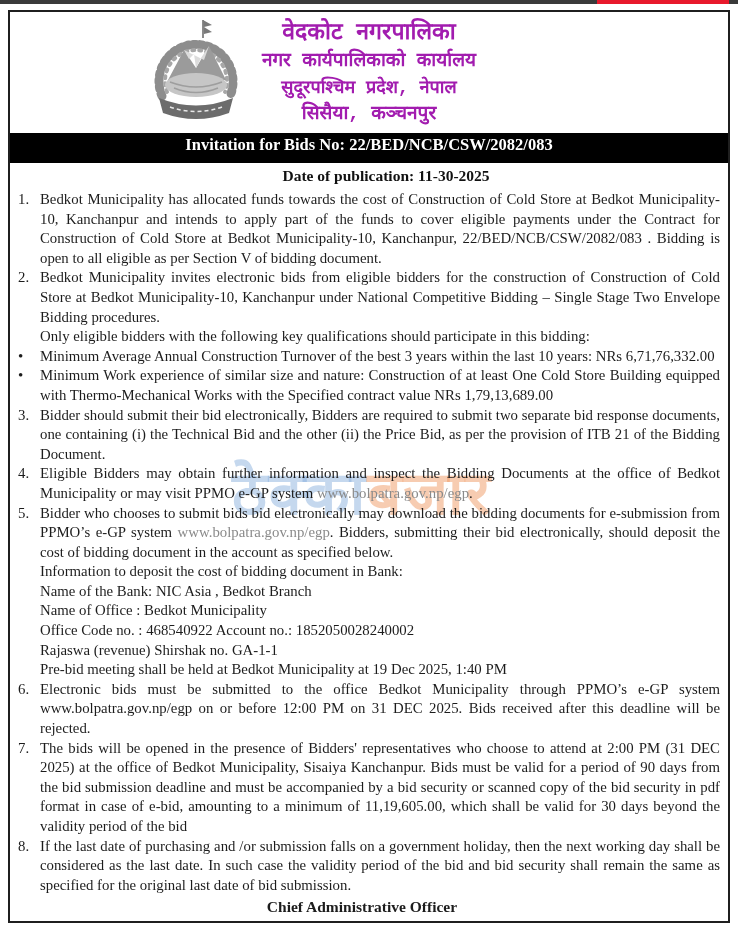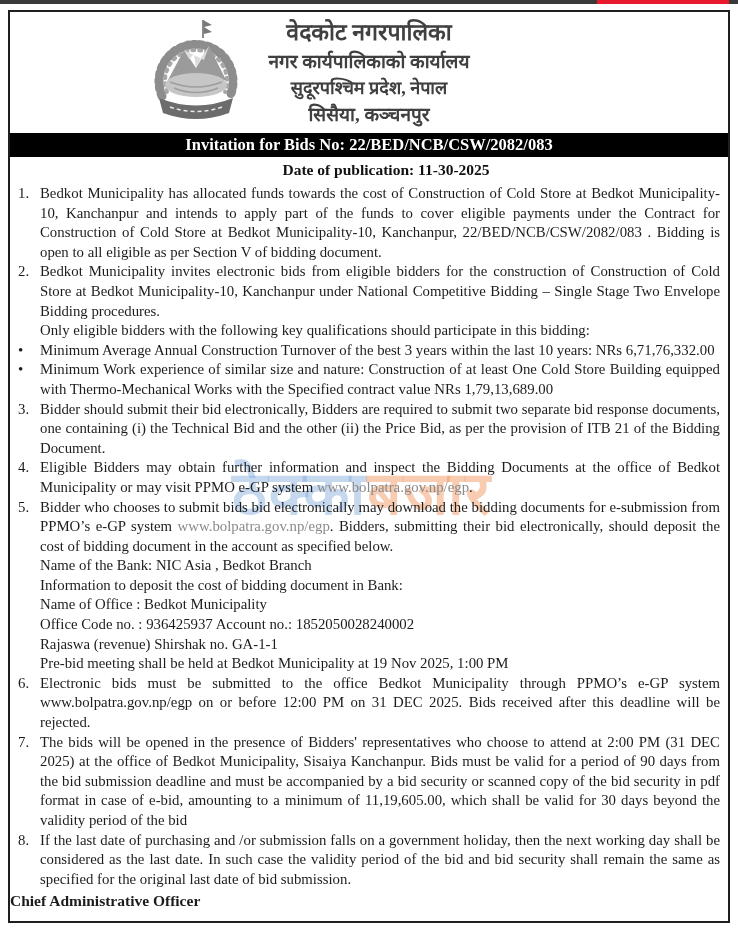--- a/index.html
+++ b/index.html
@@ -41,33 +41,33 @@
     white-space: nowrap;
     user-select: none;
   }
   .wm-blue   { color: rgba(127, 168, 217, 0.45); }
   .wm-orange { color: rgba(240, 154, 99, 0.50); }
   .doc-content { position: relative; z-index: 1; }
 
   
   .doc-header { position: relative; height: 121px; padding-top: 6px; text-align: center; }
   .emblem { position: absolute; left: 136px; top: 6px; width: 100px; height: 108px; }
-  .h-line { font-family: Liberation Serif, serif; font-weight: bold; color: #404040; }
+  .h-line { font-family: Liberation Mono, monospace; font-weight: bold; color: #a21caf; }
   .h1 { font-size: 23px; line-height: 30px; }
   .h2 { font-size: 19px; line-height: 27px; }
   .h3 { font-size: 19px; line-height: 27px; }
   .h4 { font-size: 18px; line-height: 26px; }
 
   .banner {
     background: #000000;
     color: #ffffff;
     font-weight: bold;
     font-size: 16.5px;
     line-height: 24px;
-    height: 24px;
+    height: 30px;
     text-align: center;
   }
   .pubdate {
     font-weight: bold;
     font-size: 15.5px;
     line-height: 26px;
     text-align: center;
     color: #111;
     padding-left: 34px;
   }
@@ -90,21 +90,21 @@
   .subline { text-align: left; }
   .doclink {
     color: #8a8a8a;
     cursor: pointer;
   }
   .plain { white-space: pre-wrap; }
   .footer {
     font-weight: bold;
     font-size: 15.5px;
     line-height: 23px;
-    text-align: left;
+    text-align: center;
     padding-right: 6px;
   }
 </style>
 </head>
 <body>
 
 <div class="page">
   <div class="top-strip"></div>
 
   <div class="doc">
@@ -171,26 +171,26 @@
         </div>
 
         <div class="item">
           <span class="num">4.</span>
           <span class="plain">Eligible Bidders may obtain further information and inspect the Bidding Documents at the office of Bedkot Municipality or may visit PPMO e-GP system </span><a class="doclink">www.bolpatra.gov.np/egp</a><span class="plain">.</span>
         </div>
 
         <div class="item">
           <span class="num">5.</span>
           <span class="plain">Bidder who chooses to submit bids bid electronically may download the bidding documents for e-submission from PPMO’s e-GP system </span><a class="doclink">www.bolpatra.gov.np/egp</a><span class="plain">. Bidders, submitting their bid electronically, should deposit the cost of bidding document in the account as specified below.</span>
+          <div class="subline">Information to deposit the cost of bidding document in Bank:</div>
           <div class="subline">Name of the Bank: NIC Asia , Bedkot Branch</div>
-          <div class="subline">Information to deposit the cost of bidding document in Bank:</div>
           <div class="subline">Name of Office : Bedkot Municipality</div>
-          <div class="subline">Office Code no. : 936425937 Account no.: 1852050028240002</div>
+          <div class="subline">Office Code no. : 468540922 Account no.: 1852050028240002</div>
           <div class="subline">Rajaswa (revenue) Shirshak no. GA-1-1</div>
-          <div class="subline">Pre-bid meeting shall be held at Bedkot Municipality at 19 Nov 2025, 1:00 PM</div>
+          <div class="subline">Pre-bid meeting shall be held at Bedkot Municipality at 19 Dec 2025, 1:40 PM</div>
         </div>
 
         <div class="item">
           <span class="num">6.</span>
           <span class="plain">Electronic bids must be submitted to the office Bedkot Municipality through PPMO’s e-GP system www.bolpatra.gov.np/egp on or before 12:00 PM on 31 DEC 2025. Bids received after this deadline will be rejected.</span>
         </div>
 
         <div class="item">
           <span class="num">7.</span>
           <span class="plain">The bids will be opened in the presence of Bidders' representatives who choose to attend at 2:00 PM (31 DEC 2025) at the office of Bedkot Municipality, Sisaiya Kanchanpur. Bids must be valid for a period of 90 days from the bid submission deadline and must be accompanied by a bid security or scanned copy of the bid security in pdf format in case of e-bid, amounting to a minimum of 11,19,605.00, which shall be valid for 30 days beyond the validity period of the bid</span>

